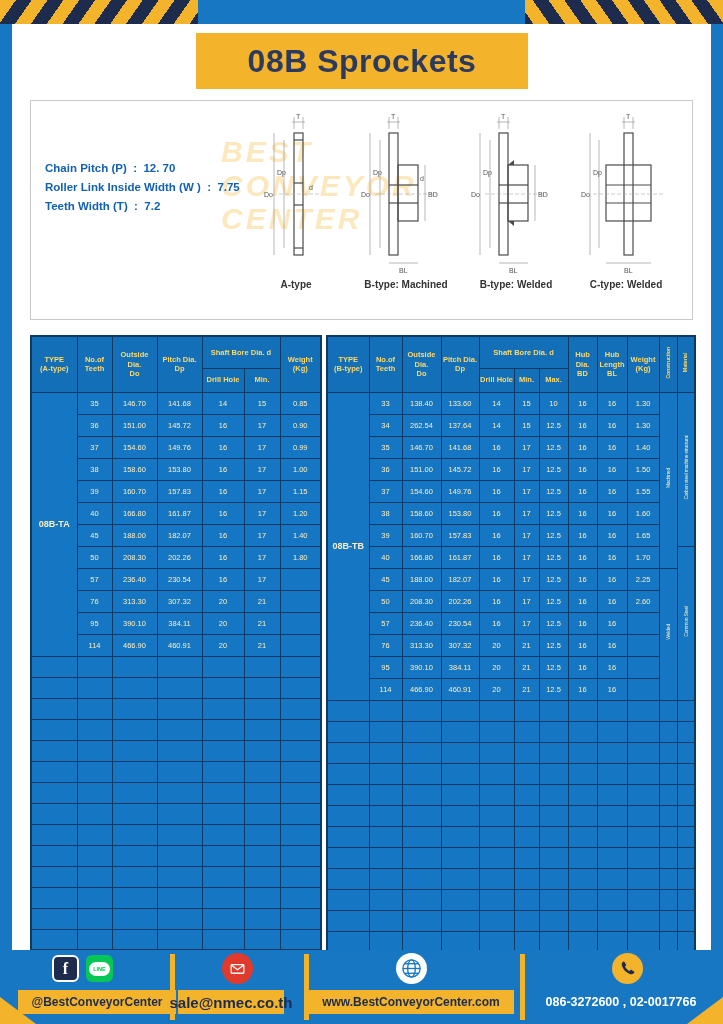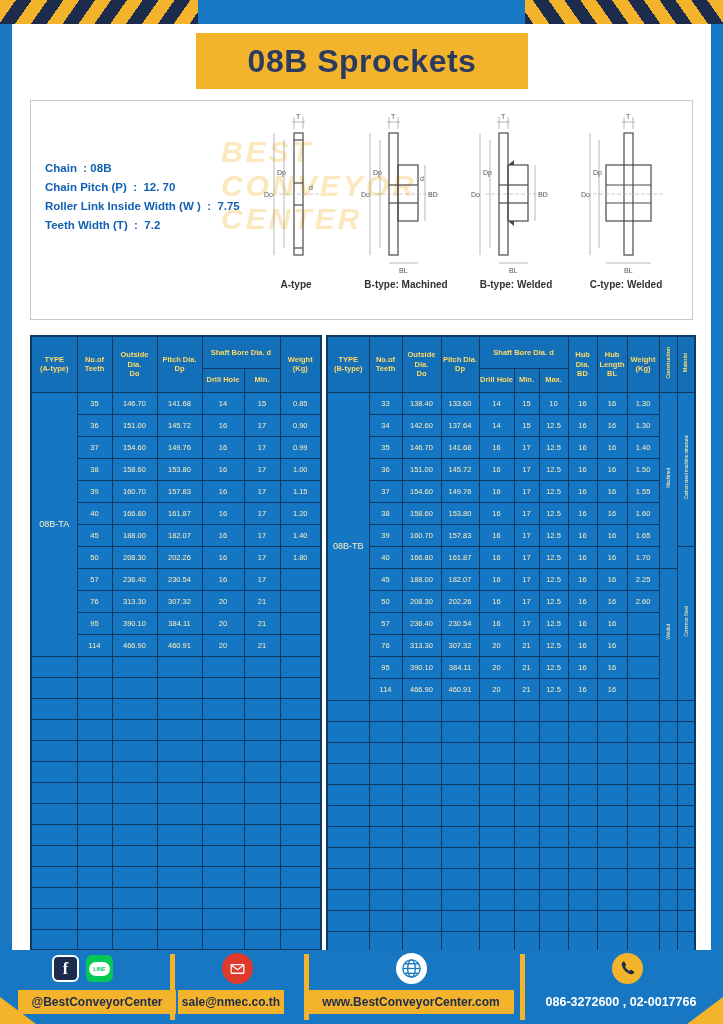--- a/index.html
+++ b/index.html
@@ -33,21 +33,21 @@
   .drawing text{font-size:7px;fill:#555;font-family:"Liberation Sans",sans-serif;}
   .drawing-label{font-size:10px;font-weight:bold;color:#333;margin-top:0;}
   .spec-table{position:absolute;border-collapse:collapse;table-layout:fixed;background:var(--table-blue);border:2px solid var(--grid-line);}
   .table-a{left:18px;top:311px;width:292px;}
   .table-b{left:314px;top:311px;width:368px;}
   .spec-table th,.spec-table td{border:1px solid var(--grid-line);text-align:center;vertical-align:middle;padding:0;overflow:hidden;}
   .spec-table th{color:var(--header-text);font-size:7.5px;font-weight:bold;white-space:pre-line;line-height:1.25;background:var(--table-header-blue);}
   .spec-table thead tr:first-child th{height:32px;}
   .spec-table thead tr:nth-child(2) th{height:24px;}
   .spec-table td.data-cell{color:var(--cell-text);font-size:7.5px;height:21px;line-height:21px;}
-  .spec-table td.type-cell{color:var(--cell-text);font-size:9px;font-weight:normal;}
+  .spec-table td.type-cell{color:var(--cell-text);font-size:9px;font-weight:bold;}
   .vtext{writing-mode:vertical-rl;transform:rotate(180deg);display:inline-block;font-size:5.5px;
     letter-spacing:-.2px;color:var(--header-text);font-weight:bold;max-height:54px;overflow:hidden;}
   .vtext-body{writing-mode:vertical-rl;transform:rotate(180deg);display:inline-block;font-size:5px;
     letter-spacing:-.2px;color:var(--cell-text);max-height:145px;overflow:hidden;}
   td.vcell{text-align:center;vertical-align:middle;}
   .footer{position:absolute;left:0;top:950px;width:723px;height:74px;background:var(--frame-blue);}
   .footer-divider{position:absolute;top:4px;width:5px;height:66px;background:var(--yellow);}
   .strip{position:absolute;top:40px;height:24px;background:var(--yellow);display:flex;align-items:center;
     justify-content:center;font-weight:bold;font-size:12px;color:var(--navy);}
   .phone-text{position:absolute;top:40px;left:528px;width:186px;height:24px;display:flex;align-items:center;
@@ -80,21 +80,20 @@
     </div>
 
     <div class="diagram-panel">
       <div class="watermark">
         <div>BEST</div>
         <div>CONVEYOR</div>
         <div>CENTER</div>
       </div>
 
       <div class="specs">
-        <div class="spec-line">Chain  : 08B</div>
         <div class="spec-line">Chain Pitch (P)  :  12. 70</div>
         <div class="spec-line">Roller Link Inside Width (W )  :  7.75</div>
         <div class="spec-line">Teeth Width (T)  :  7.2</div>
       </div>
 
       <div class="drawings">
 
         <div class="drawing">
           <svg viewBox="0 0 107 170">
             <line class="dim" x1="49" y1="13" x2="62" y2="13"></line>
@@ -499,21 +498,21 @@
             <td class="data-cell">15</td>
             <td class="data-cell">10</td>
             <td class="data-cell">16</td>
             <td class="data-cell">16</td>
             <td class="data-cell">1.30</td>
             <td class="vcell" rowspan="8"><span class="vtext-body">Machined</span></td>
             <td class="vcell" rowspan="7"><span class="vtext-body">Carbon steel machine structural</span></td>
           </tr>
           <tr>
             <td class="data-cell">34</td>
-            <td class="data-cell">142.60</td>
+            <td class="data-cell">262.54</td>
             <td class="data-cell">137.64</td>
             <td class="data-cell">14</td>
             <td class="data-cell">15</td>
             <td class="data-cell">12.5</td>
             <td class="data-cell">16</td>
             <td class="data-cell">16</td>
             <td class="data-cell">1.30</td>
           </tr>
           <tr>
             <td class="data-cell">35</td>
@@ -837,21 +836,21 @@
     </div>
 
     <div class="icon-circle email-circle">
       <svg width="19" height="19" viewBox="0 0 24 24">
         <g stroke="#fff" fill="none" stroke-width="1.6">
           <rect x="4" y="7" width="16" height="11" rx="1"></rect>
           <path d="M4.5 8 L12 13.5 L19.5 8"></path>
         </g>
       </svg>
     </div>
-    <div class="strip" style="left:178px;width:106px;font-size:12px">
+    <div class="strip" style="left:178px;width:106px;font-size:15px">
       <span>sale@nmec.co.th</span>
     </div>
 
     <div class="icon-circle globe-circle">
       <svg width="23" height="23" viewBox="0 0 24 24">
         <g stroke="#1778c4" fill="none" stroke-width="1.4">
           <circle cx="12" cy="12" r="9"></circle>
           <ellipse cx="12" cy="12" rx="4" ry="9"></ellipse>
           <line x1="3" y1="12" x2="21" y2="12"></line>
           <line x1="4.5" y1="7" x2="19.5" y2="7"></line>

